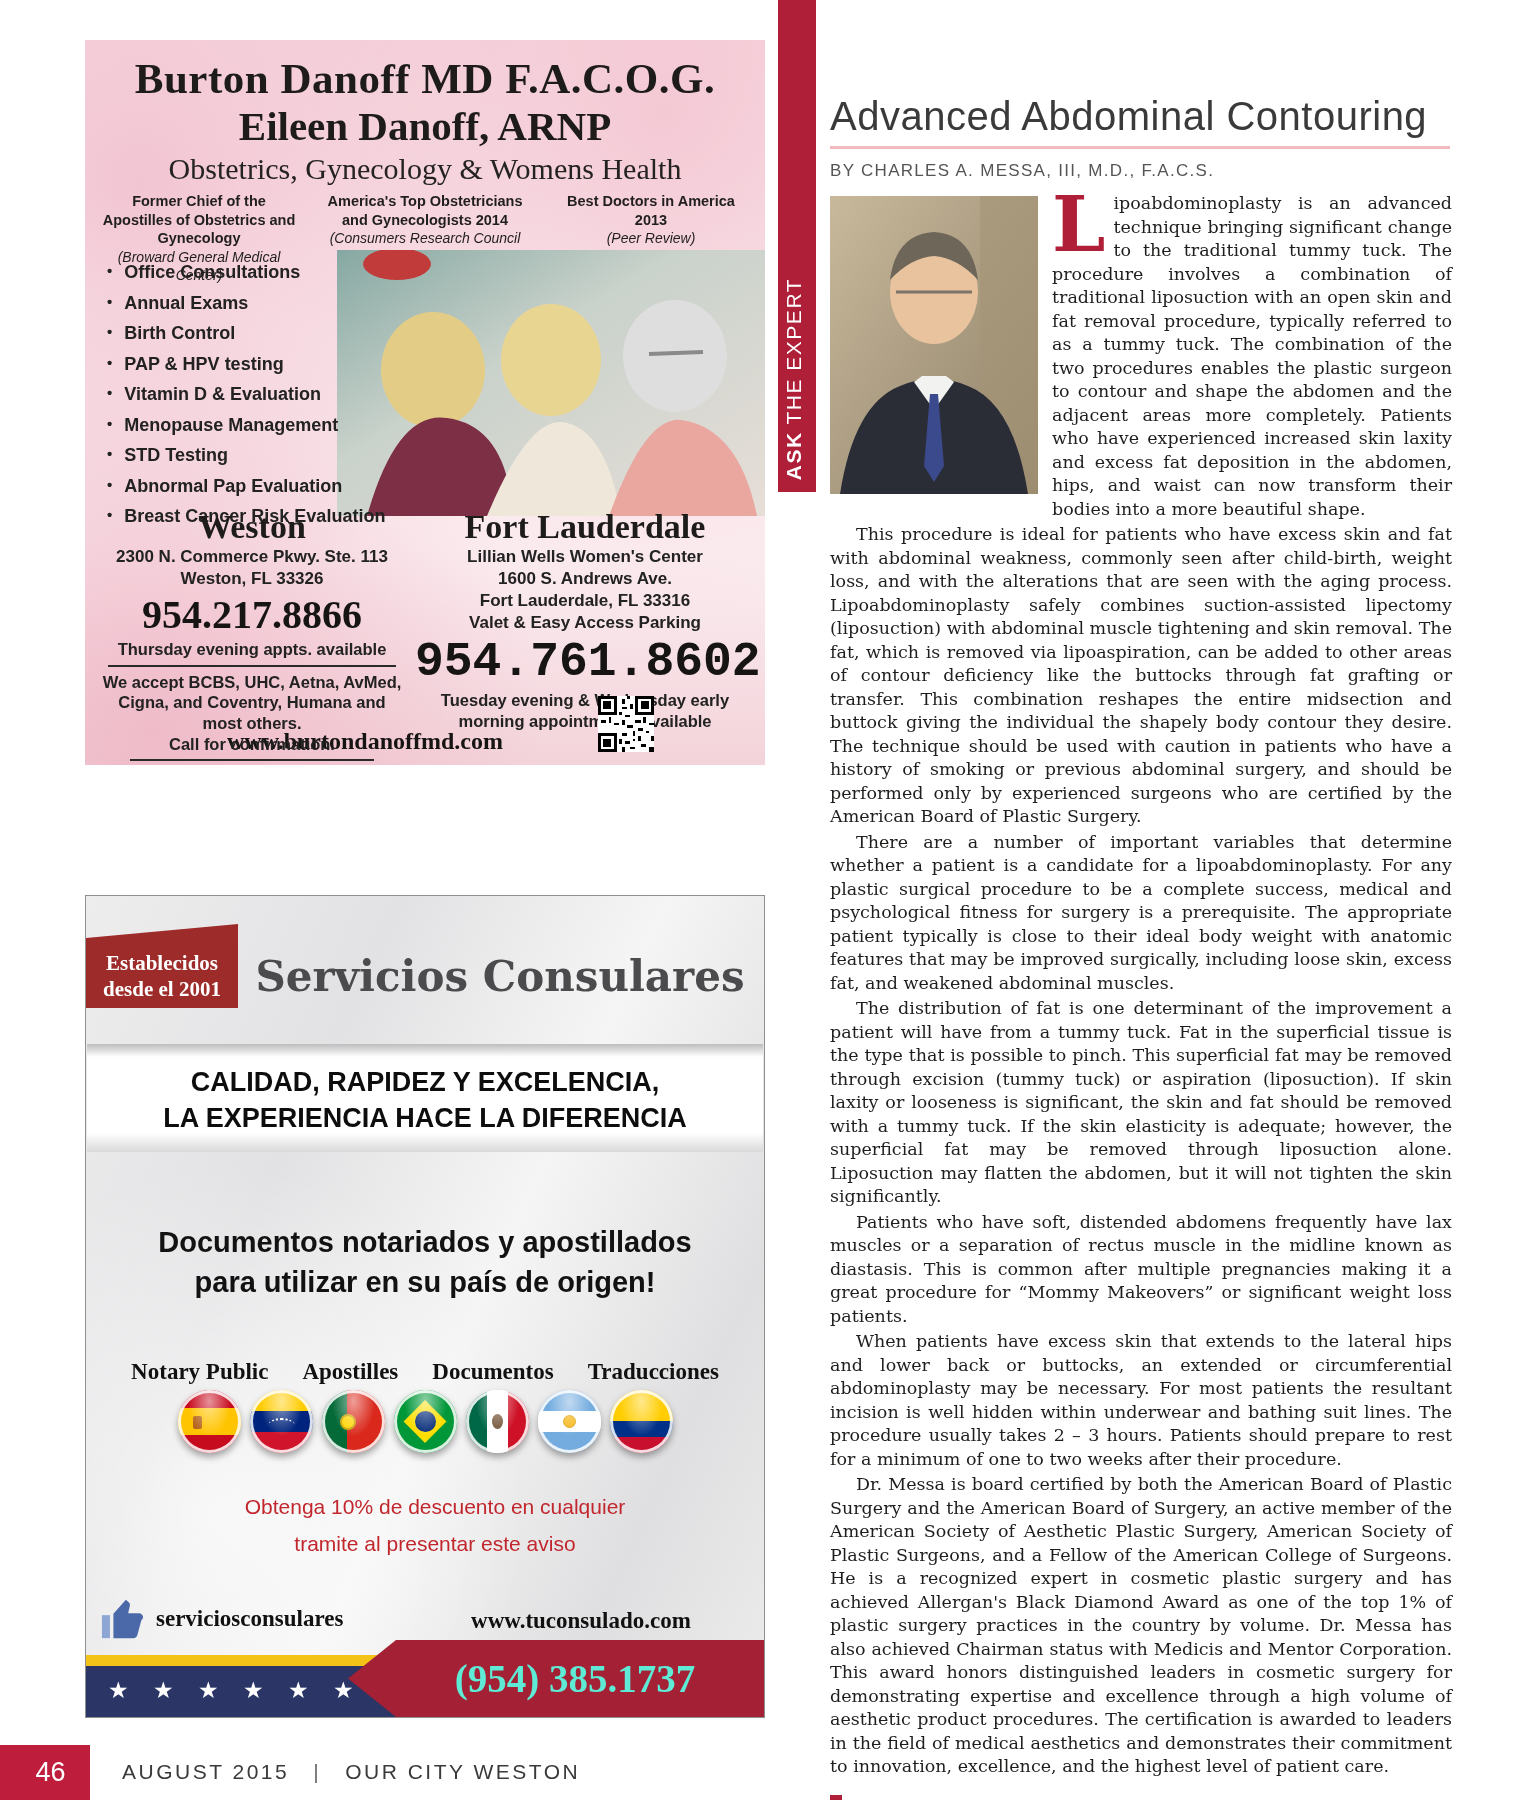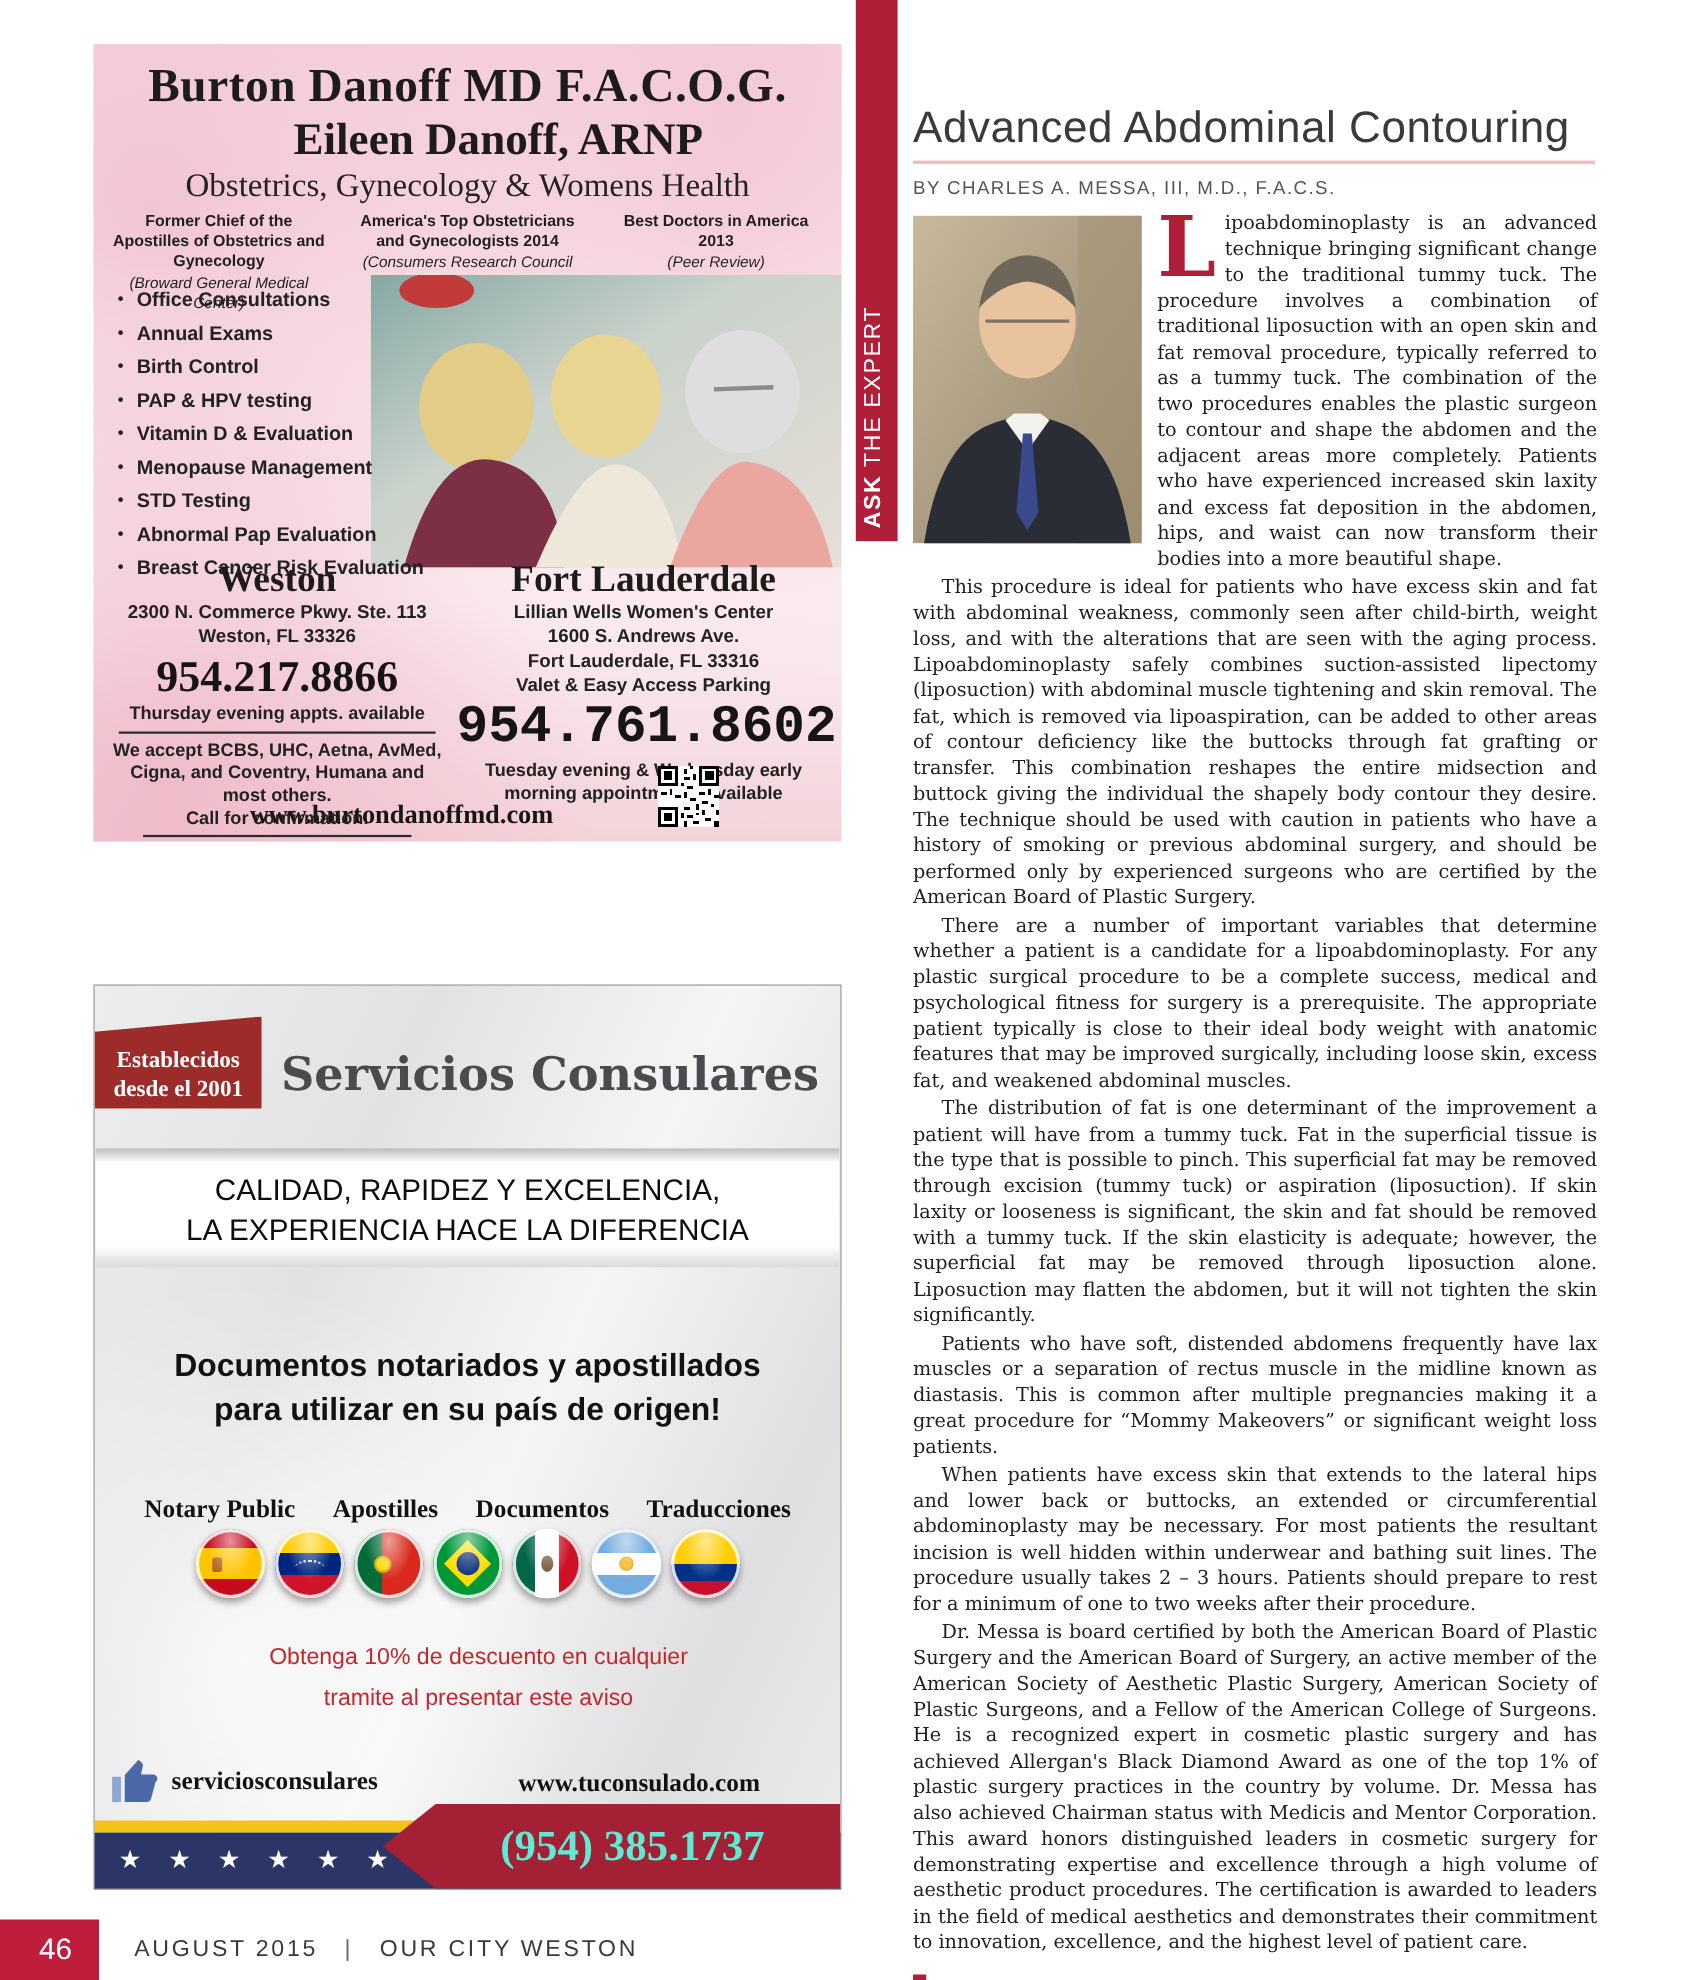--- a/index.html
+++ b/index.html
@@ -10,21 +10,21 @@
   
   #danoff-ad{left:85px;top:40px;width:680px;height:725px;
     background:
       radial-gradient(ellipse at 85% 10%, rgba(243,198,210,.9), rgba(255,255,255,0) 55%),
       radial-gradient(ellipse at 8% 20%, rgba(240,190,204,.85), rgba(255,255,255,0) 50%),
       radial-gradient(ellipse at 10% 95%, rgba(238,180,196,.8), rgba(255,255,255,0) 45%),
       linear-gradient(180deg,#f7dde4 0%,#fdf3f5 30%,#fbeef1 70%,#f3d3da 100%);}
   .ad1-title{width:100%;text-align:center;font-family:"Liberation Serif",serif;
     font-weight:bold;color:#1d1c1a;}
   #ad1-title1{top:14px;font-size:43px;letter-spacing:.5px;}
-  #ad1-title2{top:62px;font-size:41px;margin-left:28px;}
+  #ad1-title2{top:62px;font-size:41px;}
   #ad1-subtitle{top:112px;width:100%;text-align:center;font-family:"Liberation Serif",serif;
     font-size:30px;color:#242321;}
   .ad1-credrow{top:152px;left:14px;width:652px;display:flex;justify-content:space-between;}
   .cred{width:200px;text-align:center;font-size:14.5px;font-weight:600;line-height:1.28;color:#201f1d;}
   .cred .sub{font-style:italic;font-weight:400;font-size:14px;margin-top:1px;}
   .cred .gap{height:8px;}
   .ad1-bullets{top:222px;left:22px;width:340px;z-index:3;}
   .bullet{font-size:18px;font-weight:600;color:#222;margin-bottom:9.5px;white-space:nowrap;}
   .bullet::before{content:"•";font-size:15px;margin-right:12px;position:relative;top:-2px;}
   #patients-photo{left:252px;top:210px;width:428px;height:266px;z-index:1;}
@@ -74,21 +74,21 @@
       linear-gradient(115deg,#ededee 0%,#e2e2e4 30%,#f5f5f5 55%,#dfdfe1 80%,#ececec 100%);}
   #consular-badge{left:0;top:28px;width:152px;height:84px;background:#9d2b29;
     clip-path:polygon(0 14px,100% 0,100% 100%,0 100%);
     color:#fff;font-family:"Liberation Serif",serif;font-weight:bold;font-size:21px;
     text-align:center;line-height:1.25;padding-top:26px;box-sizing:border-box;}
   #consular-title{left:158px;top:56px;width:512px;text-align:center;
     font-family:"DejaVu Serif",serif;font-weight:bold;font-size:42px;color:#4b4b4d;}
   #consular-headline{left:1px;top:148px;width:676px;height:108px;
     background:linear-gradient(180deg,#bdbdbd 0,#ffffff 12%,#ffffff 82%,#d9d9d9 100%);
     text-align:center;padding-top:20px;box-sizing:border-box;}
-  #consular-headline div{font-size:27px;font-weight:normal;color:#0d0d0d;line-height:36px;}
+  #consular-headline div{font-size:27px;font-weight:bold;color:#0d0d0d;line-height:36px;}
   #consular-tagline{left:0;top:326px;width:678px;text-align:center;}
   #consular-tagline div{font-size:29px;font-weight:bold;color:#121212;line-height:40px;}
   #consular-services{left:0;top:452px;width:678px;display:flex;justify-content:center;gap:34px;margin-top:11px;}
   #consular-services span{font-family:"Liberation Serif",serif;font-weight:bold;font-size:23px;color:#111;}
   #flags-row{left:0;top:494px;width:678px;display:flex;justify-content:center;gap:9px;}
   .flag{width:63px;height:63px;border-radius:50%;position:relative;overflow:hidden;flex:none;
     box-shadow:0 4px 7px rgba(0,0,0,.35), inset 0 0 0 3px rgba(255,255,255,.85);}
   .flag::after{content:"";position:absolute;inset:0;border-radius:50%;
     background:radial-gradient(ellipse at 50% 18%, rgba(255,255,255,.55), rgba(255,255,255,0) 48%);}
   .f-es{background:linear-gradient(180deg,#c60b1e 0 28%,#ffc400 28% 72%,#c60b1e 72%);}

